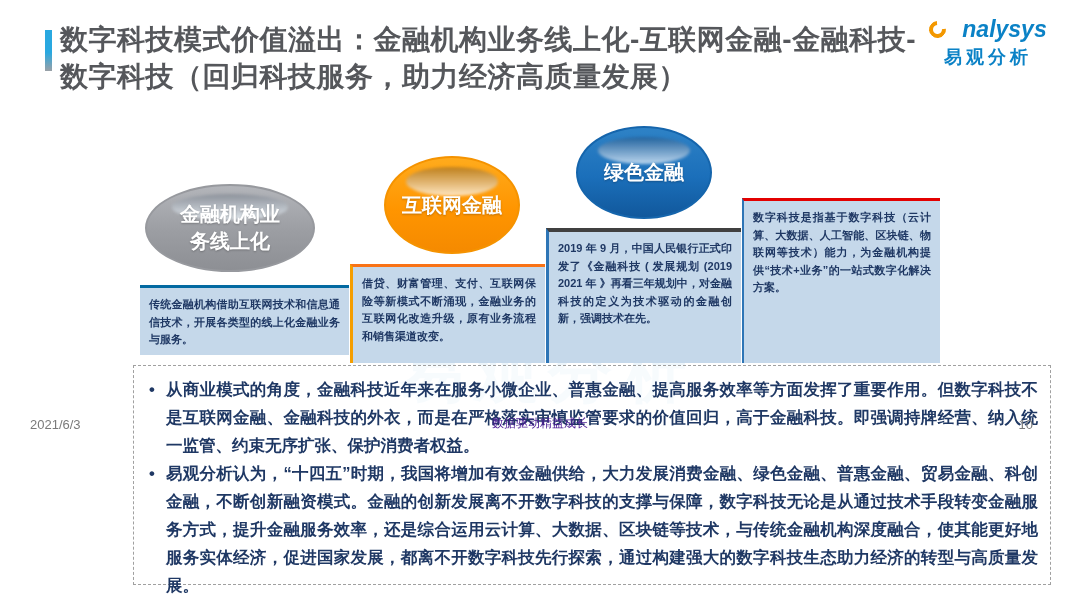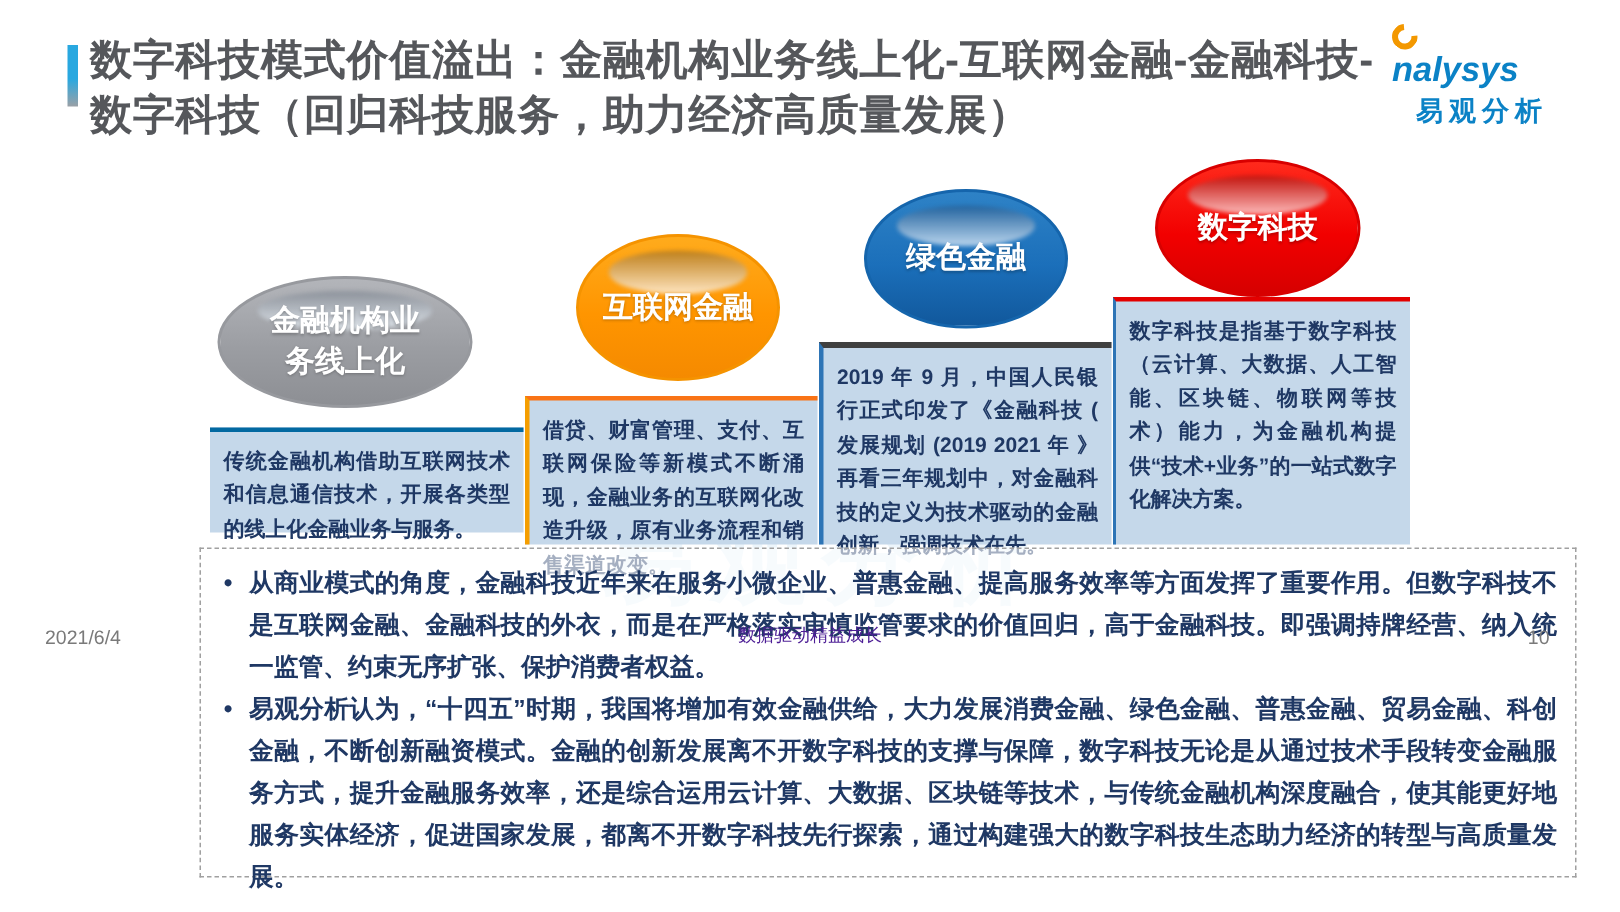--- a/index.html
+++ b/index.html
@@ -8,33 +8,33 @@
   .slide { position: relative; width: 1080px; height: 440px; background: #ffffff; }
 
   
   .accent-bar { position: absolute; left: 45px; top: 30px; width: 7px; height: 41px;
     background: linear-gradient(180deg, #29a8e0 0%, #29a8e0 55%, #9aa0a6 100%); }
   .title { position: absolute; left: 60px; top: 22px; width: 880px;
     font-size: 28px; font-weight: bold; color: #55575b; line-height: 1.32; letter-spacing: 0.5px; }
 
   
   .logo { position: absolute; right: 32px; top: 16px; width: 120px; text-align: center; }
-  .logo-row { display: flex; align-items: flex-start; justify-content: center; gap: 0; flex-direction: column; }
+  .logo-row { display: flex; align-items: center; justify-content: center; gap: 16px; }
   .swoosh { display: inline-block; width: 17px; height: 17px; border-radius: 50%;
     border: 4px solid #f39800; border-top-color: transparent; transform: rotate(40deg); }
   .brand { color: #0b82c6; font-size: 23px; font-weight: bold; font-style: italic; letter-spacing: 0px; }
   .brand-cn { color: #0b82c6; font-size: 18px; font-weight: bold; letter-spacing: 4px; margin-top: 2px; }
 
   
   .watermark { position: absolute; left: 400px; top: 330px; font-size: 64px; font-weight: bold;
     color: rgba(120, 185, 230, 0.14); letter-spacing: 10px; pointer-events: none; }
 
   
   .panel { position: absolute; background: #c5d8ea; color: #1f3864; font-weight: bold;
-    font-size: 14px; line-height: 1.6; padding: 8px 9px; text-align: justify; }
+    font-size: 11px; line-height: 1.6; padding: 8px 9px; text-align: justify; }
   .panel.p0 { left: 140px; top: 285px; width: 209px; height: 70px; border-top: 3px solid #0369a1; }
   .panel.p1 { left: 350px; top: 264px; width: 195px; height: 99px;
     border-top: 3px solid #f97316; border-left: 3px solid #f59e00; }
   .panel.p2 { left: 546px; top: 228px; width: 195px; height: 135px;
     border-top: 4px solid #404040; border-left: 3px solid #2e75b6; }
   .panel.p3 { left: 742px; top: 198px; width: 198px; height: 165px;
     border-top: 3px solid #e30000; border-left: 2px solid #2e75b6; }
 
   
   .ellipse { position: absolute; border-radius: 50%; display: flex; align-items: center;
@@ -107,32 +107,29 @@
   <div class="ellipse e1">
     <span class="lbl">互联网金融</span>
   </div>
   <div class="ellipse e0">
     <span class="lbl">金融机构业
 务线上化</span>
   </div>
   <div class="ellipse e2">
     <span class="lbl">绿色金融</span>
   </div>
-  <div class="ellipse e3">
-    <span class="lbl">数字科技</span>
-  </div>
 
   <div class="analysis-box">
     <div class="bullet-row">
       <span class="bullet-dot">•</span>
       <span>从商业模式的角度，金融科技近年来在服务小微企业、普惠金融、提高服务效率等方面发挥了重要作用。但数字科技不是互联网金融、金融科技的外衣，而是在严格落实审慎监管要求的价值回归，高于金融科技。即强调持牌经营、纳入统一监管、约束无序扩张、保护消费者权益。</span>
     </div>
     <div class="bullet-row">
       <span class="bullet-dot">•</span>
       <span>易观分析认为，“十四五”时期，我国将增加有效金融供给，大力发展消费金融、绿色金融、普惠金融、贸易金融、科创金融，不断创新融资模式。金融的创新发展离不开数字科技的支撑与保障，数字科技无论是从通过技术手段转变金融服务方式，提升金融服务效率，还是综合运用云计算、大数据、区块链等技术，与传统金融机构深度融合，使其能更好地服务实体经济，促进国家发展，都离不开数字科技先行探索，通过构建强大的数字科技生态助力经济的转型与高质量发展。</span>
     </div>
   </div>
 
-  <div class="footer-date">2021/6/4</div>
+  <div class="footer-date">2021/6/3</div>
   <div class="footer-slogan">数据驱动精益成长</div>
   <div class="footer-page">10</div>
 
 </div>
 
 </body></html>

